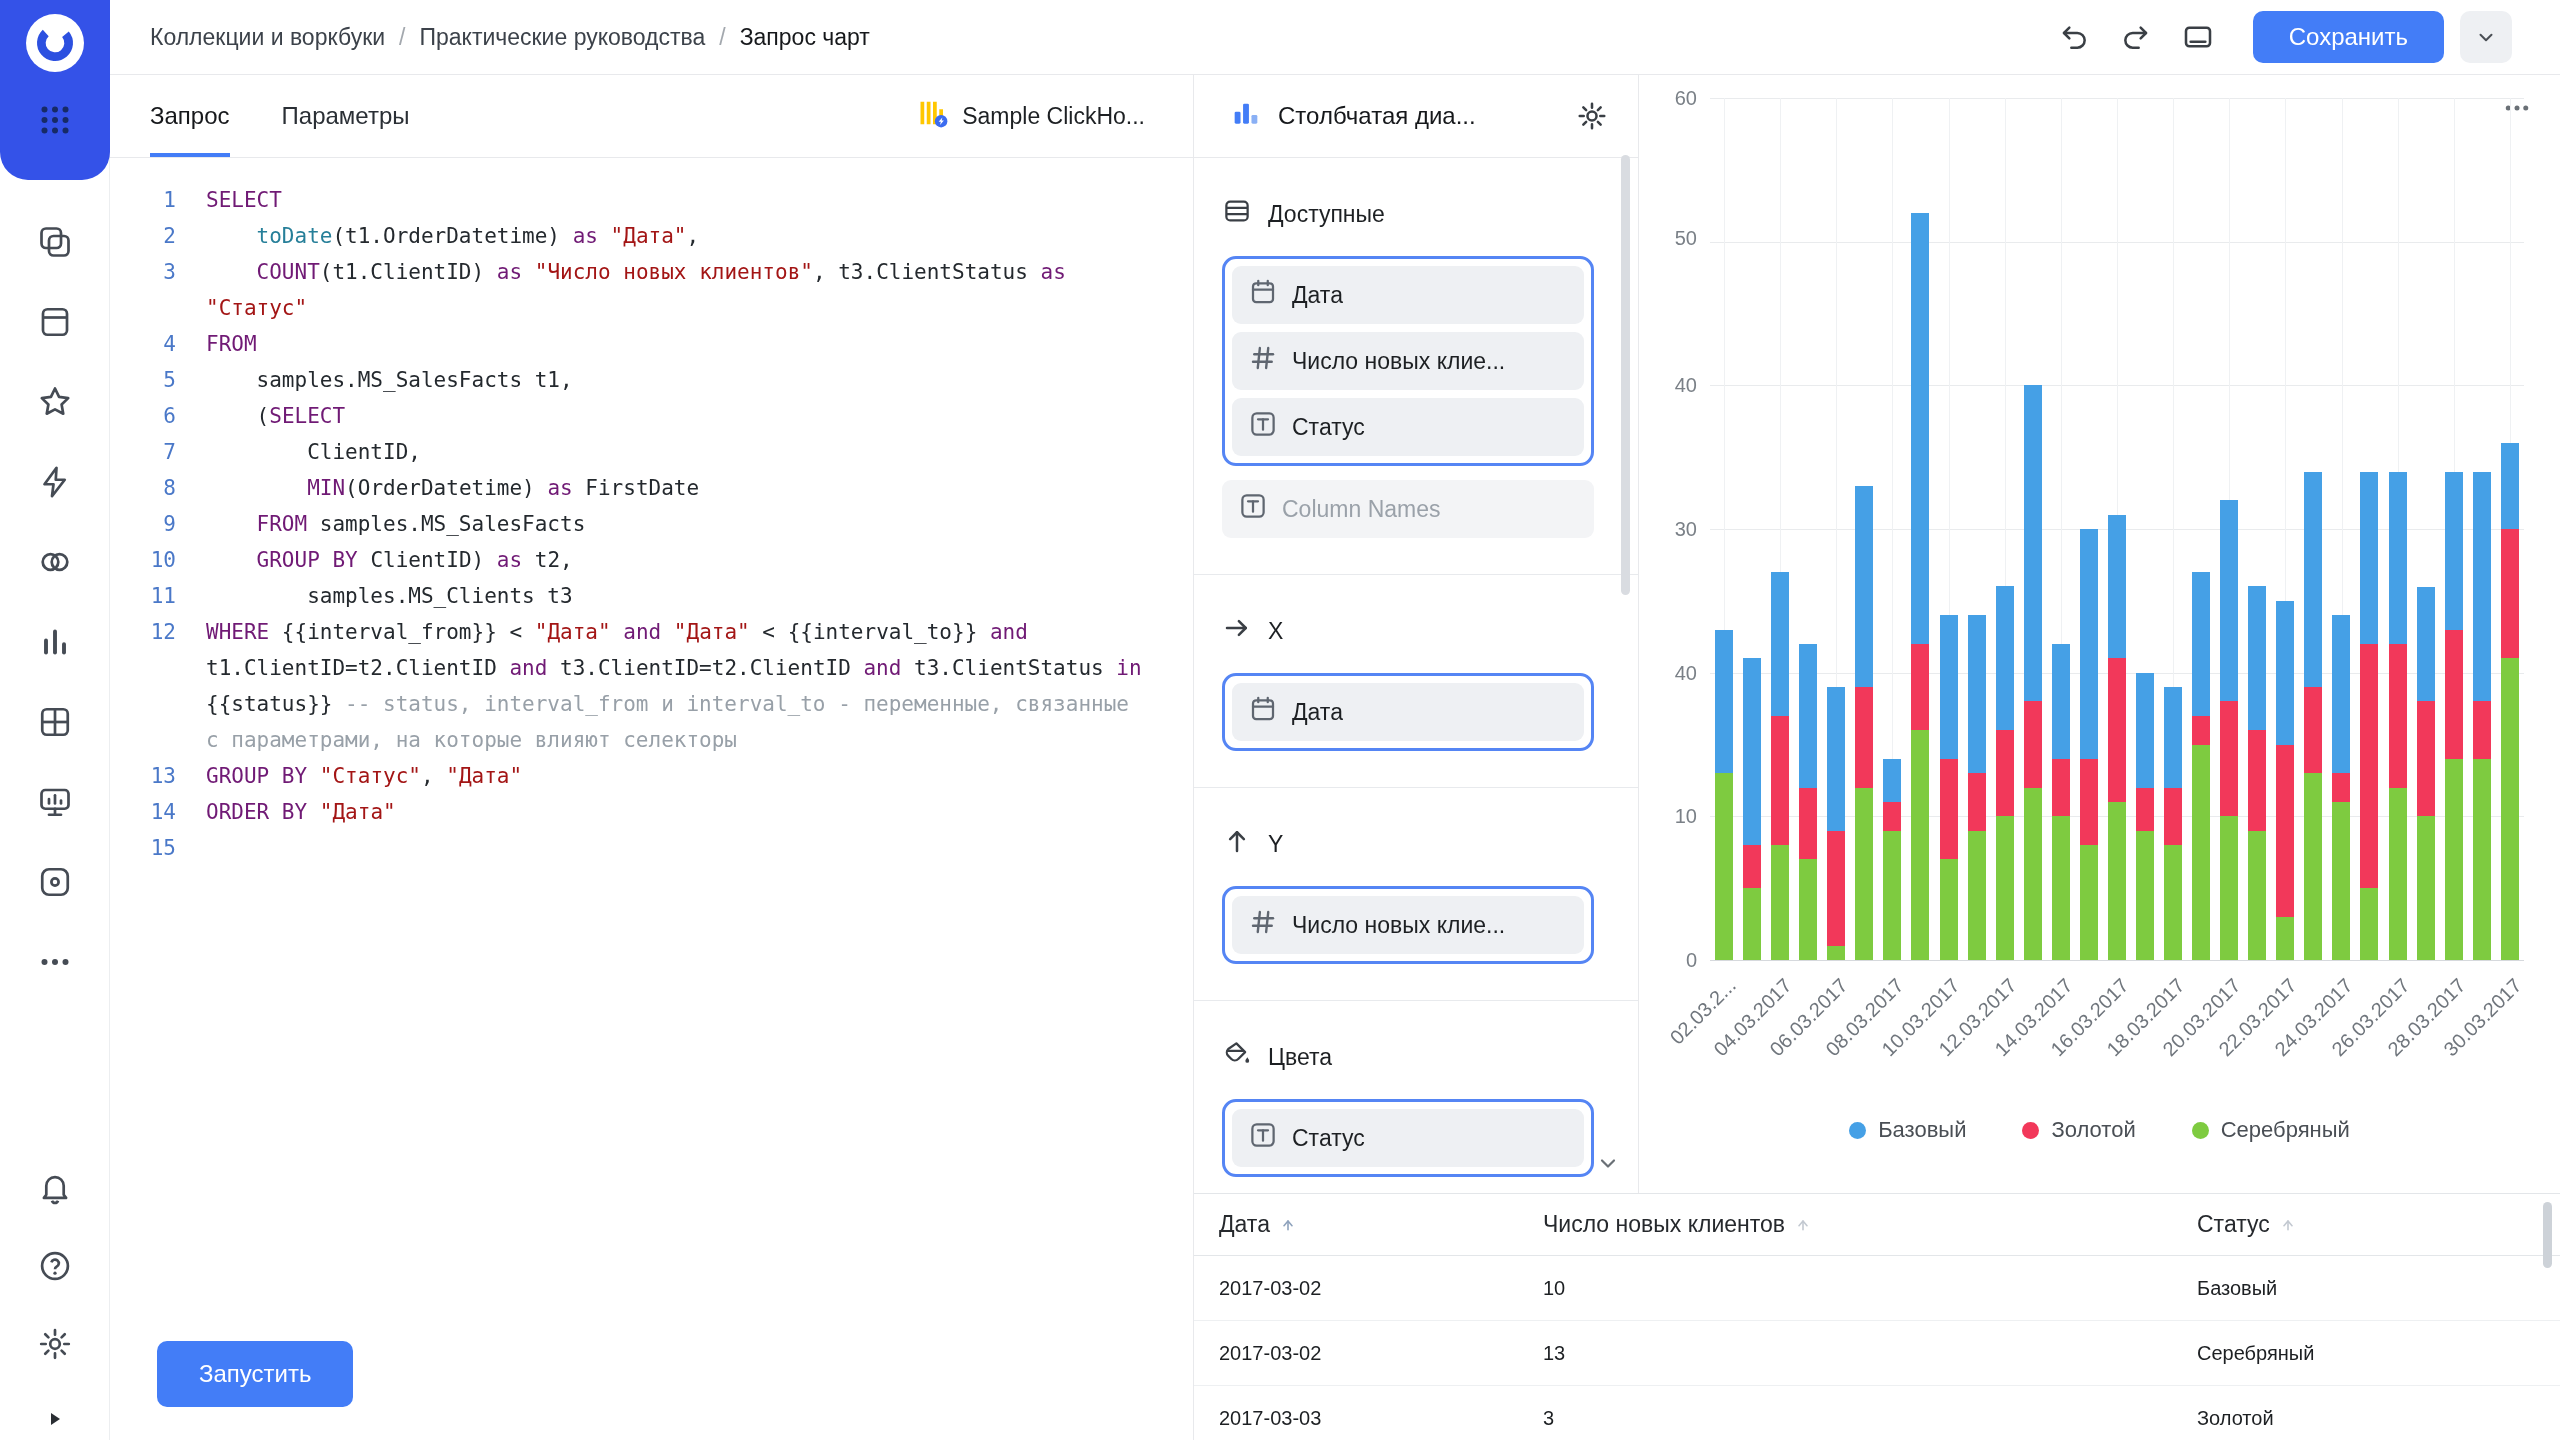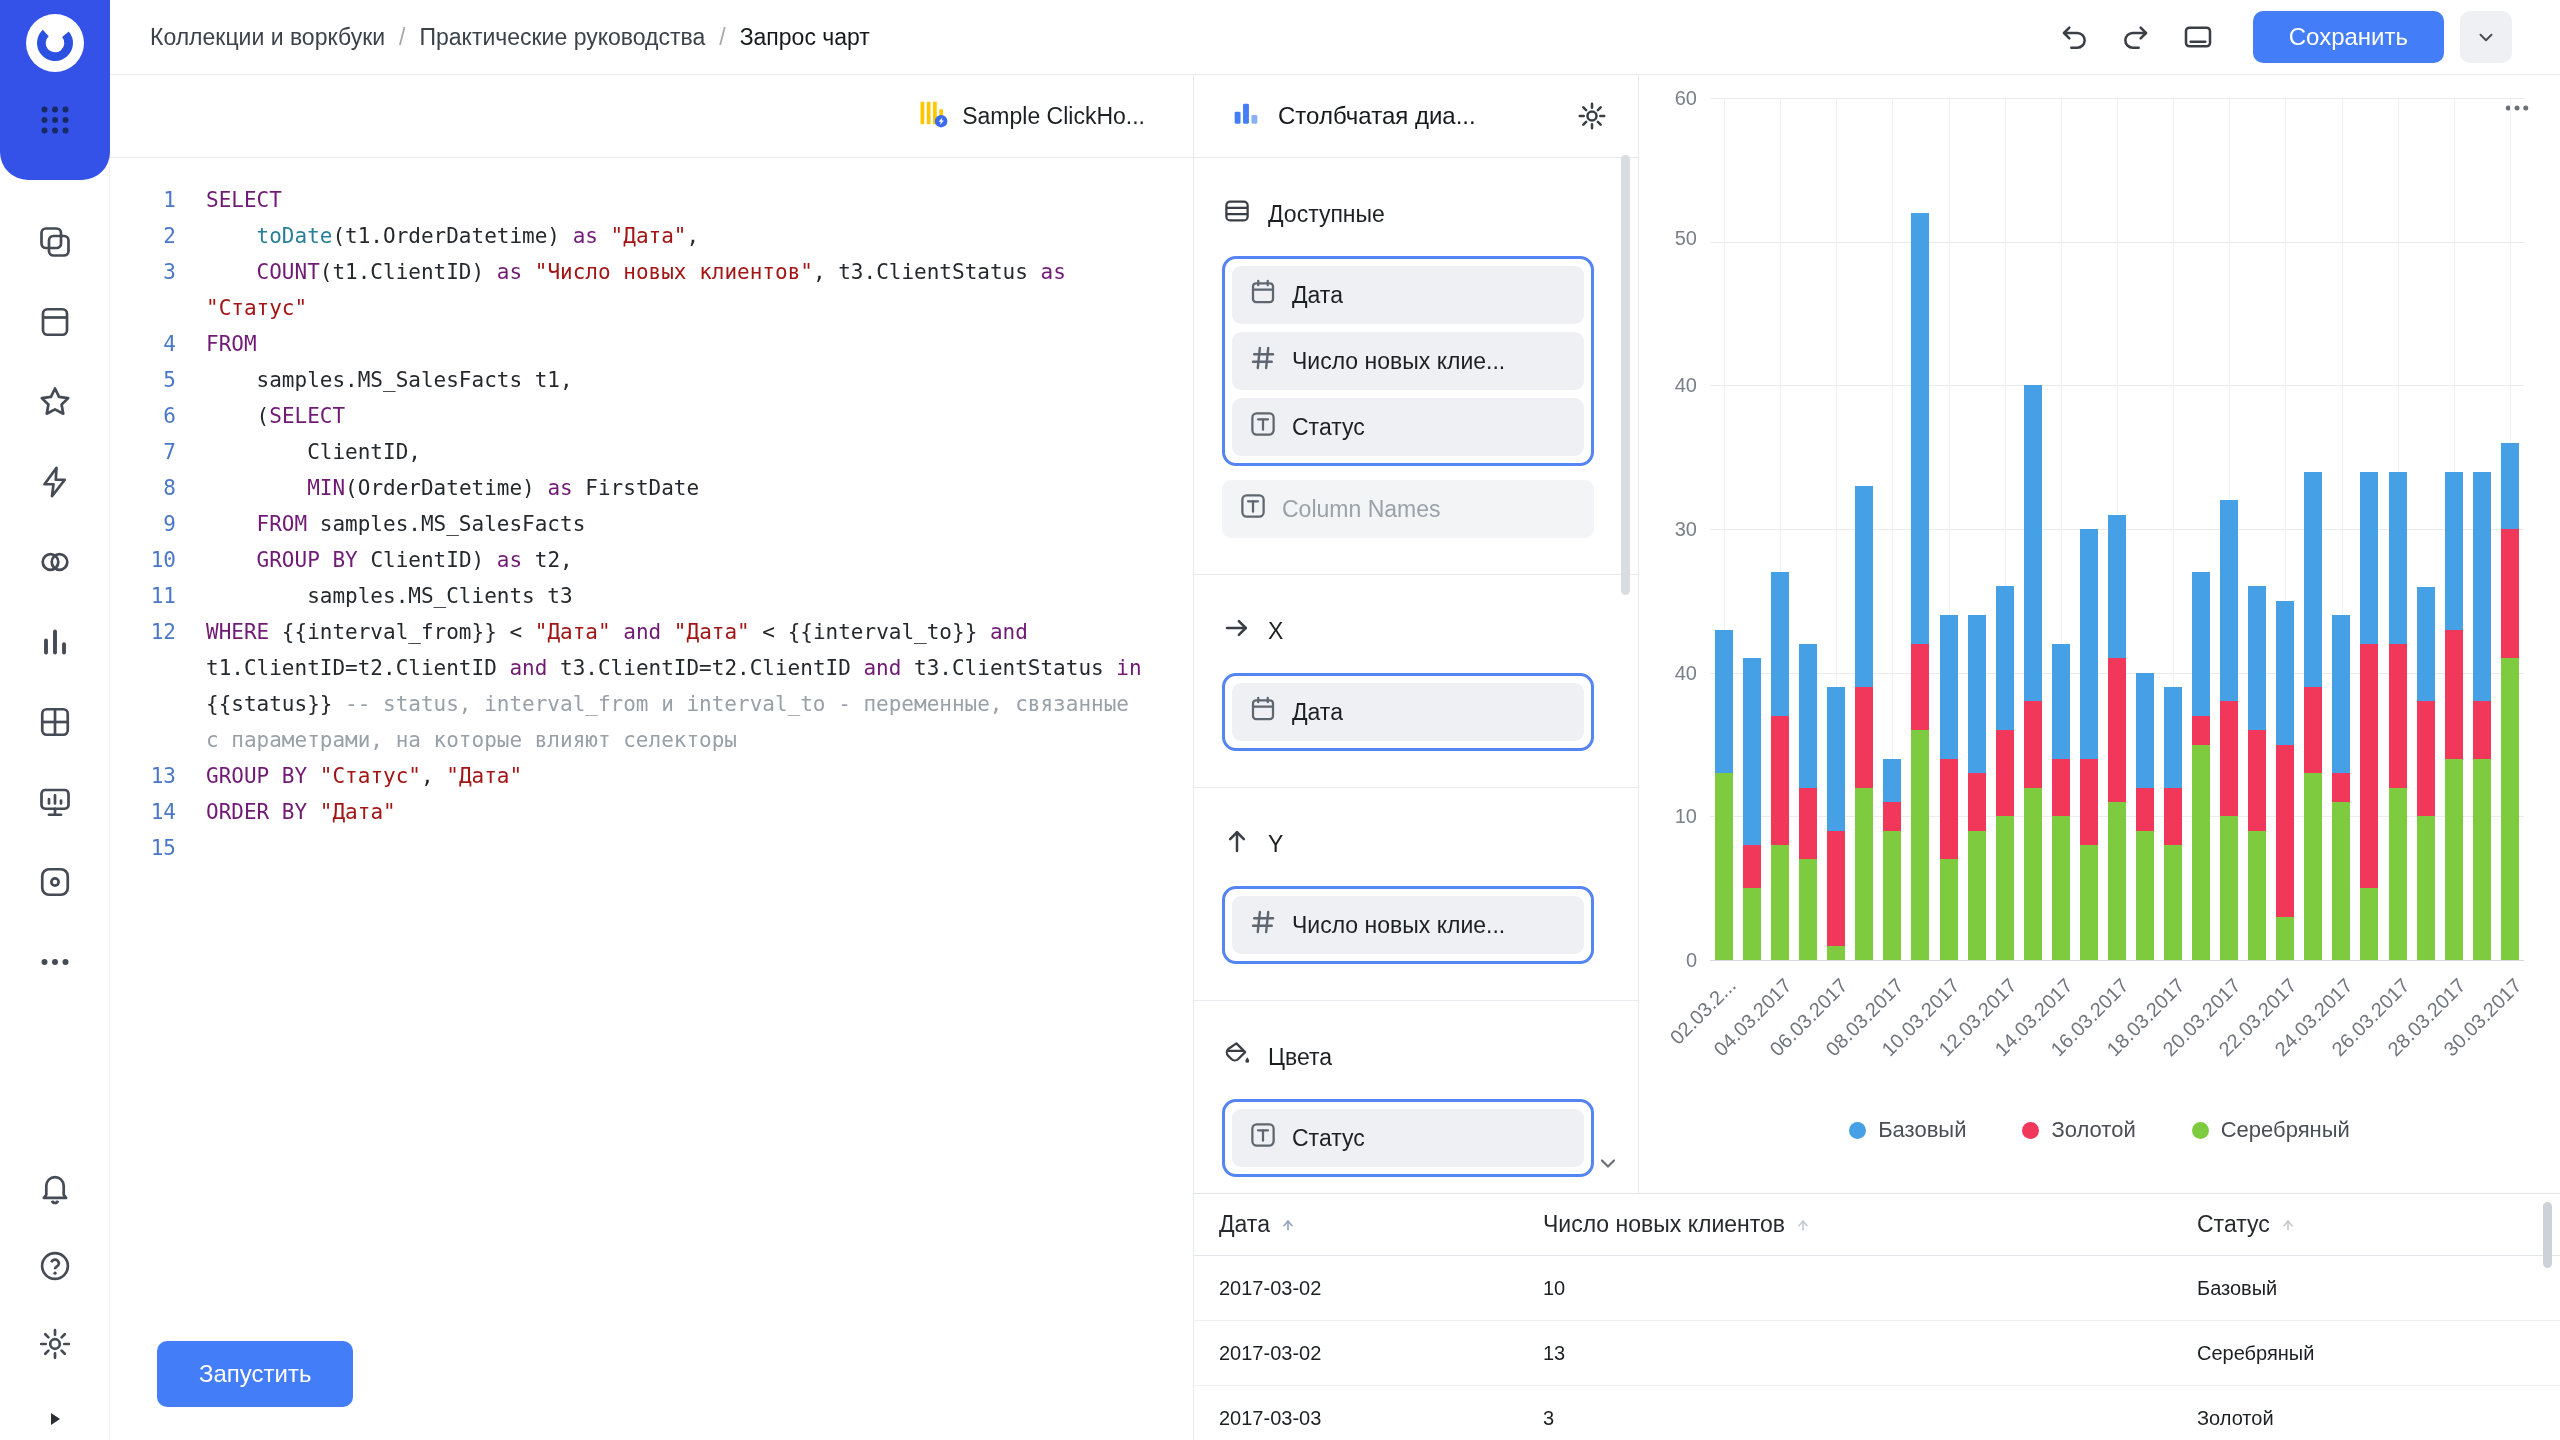--- a/index.html
+++ b/index.html
@@ -280,20 +280,24 @@
               <polyline points="6,9.5 12,15.5 18,9.5"></polyline>
             </svg>
         </button>
       </div>
     </header>
 
     <main class="main">
 
       <section class="editor">
         <div class="editor-top">
+          <div class="tabs" id="tabs">
+              <div class="tab active">Запрос</div>
+              <div class="tab">Параметры</div>
+            </div>
           <div class="connection">
             <span>
               <svg width="30" height="30" viewBox="0 0 24 24">
                   <rect x="2" y="3" width="3" height="18" fill="#ffc700"></rect>
                   <rect x="7" y="3" width="3" height="18" fill="#ffc700"></rect>
                   <rect x="12" y="3" width="3" height="18" fill="#ffc700"></rect>
                   <rect x="17" y="9" width="3" height="6" fill="#ffc700"></rect>
                   <circle cx="18.5" cy="18.5" r="5" fill="#3b6cf0"></circle>
                   <polygon points="19.5,15.5 16.5,19 18.3,19 17.6,21.6 20.7,18 18.9,18" fill="#fff"></polygon>
                 </svg>

